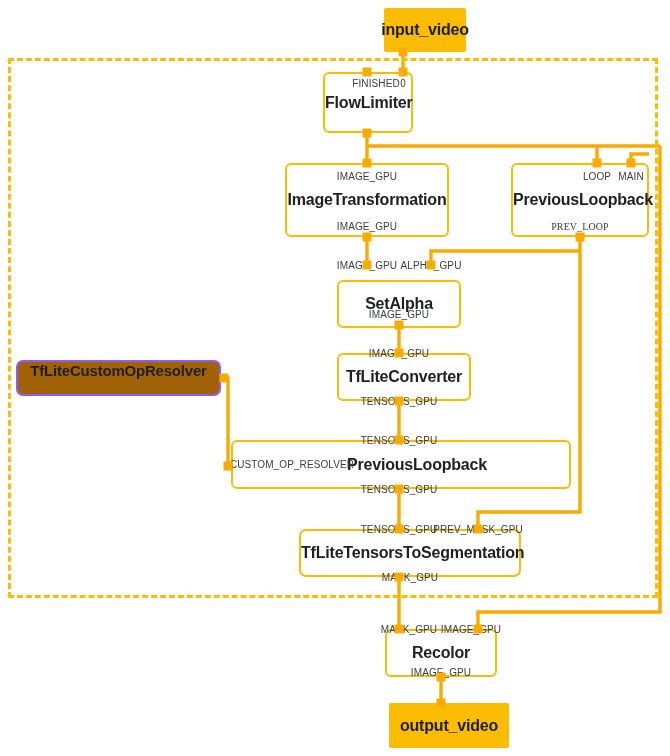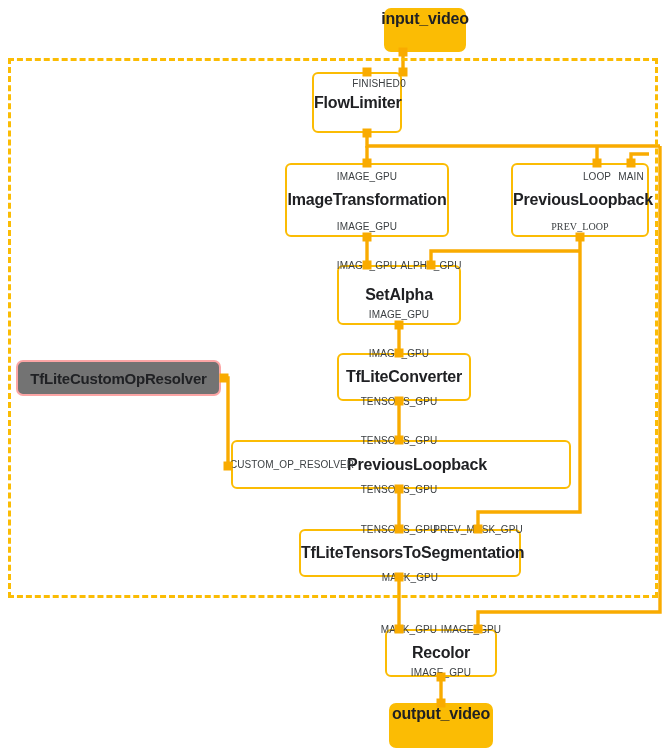--- a/index.html
+++ b/index.html
@@ -61,42 +61,41 @@
     background: #F9AB00;
     z-index: 6;
     transform: translate(-50%, -50%);
   }
   
   .stream {
     position: absolute;
     box-sizing: border-box;
     background: #FBBC04;
     border: 2px solid #FBBC04;
-    border-radius: 7px;
+    border-radius: 2px;
     z-index: 3;
     display: flex;
-    align-items: flex-start;
+    align-items: center;
     justify-content: center;
   }
   .stream span {
     font-size: 16px;
     font-weight: bold;
     color: #202124;
     letter-spacing: -0.2px;
   }
   
   .resolver {
     position: absolute;
     box-sizing: border-box;
-    background: #737373;
-    border: 2px solid #fca5a5;
+    background: #a16207;
+    border: 2px solid #8b5cf6;
     border-radius: 7px;
     z-index: 3;
     display: flex;
-    align-items: center;
     justify-content: center;
   }
   .resolver span {
     font-size: 15px;
     font-weight: bold;
     color: #202124;
     letter-spacing: -0.2px;
   }
   
   .subgraph {
@@ -143,29 +142,29 @@
       <path d="M399,577 L399,629"></path>
 
       <path d="M441,677 L441,703"></path>
     </g>
   </svg>
 
   <div class="stream" style="left:384px; top:8px; width:82px; height:44px;">
     <span>input_video</span>
   </div>
 
-  <div class="stream" style="left:389px; top:703px; width:104px; height:45px;">
+  <div class="stream" style="left:389px; top:703px; width:120px; height:45px;">
     <span>output_video</span>
   </div>
 
   <div class="resolver" style="left:16px; top:360px; width:205px; height:36px;">
     <span>TfLiteCustomOpResolver</span>
   </div>
 
-  <div class="node" style="left:312px; top:72px; width:90px; height:61px;">
+  <div class="node" style="left:323px; top:72px; width:90px; height:61px;">
     <div class="title">FlowLimiter</div>
   </div>
   <div class="plabel" style="left:376px; top:78px;">FINISHED</div>
   <div class="plabel" style="left:403px; top:78px;">0</div>
   <div class="port" style="left:367px; top:72px;"></div>
   <div class="port" style="left:403px; top:72px;"></div>
   <div class="port" style="left:367px; top:133px;"></div>
   <div class="port" style="left:403px; top:52px;"></div>
 
   <div class="node" style="left:285px; top:163px; width:164px; height:74px;">
@@ -179,21 +178,21 @@
   <div class="node" style="left:511px; top:163px; width:138px; height:74px;">
     <div class="title">PreviousLoopback</div>
   </div>
   <div class="plabel" style="left:597px; top:171px;">LOOP</div>
   <div class="plabel" style="left:631px; top:171px;">MAIN</div>
   <div class="plabel" style="left:580px; top:221px;font-family:Liberation Serif, serif;">PREV_LOOP</div>
   <div class="port" style="left:597px; top:163px;"></div>
   <div class="port" style="left:631px; top:163px;"></div>
   <div class="port" style="left:580px; top:237px;"></div>
 
-  <div class="node" style="left:337px; top:265px; width:124px; height:60px;">
+  <div class="node" style="left:337px; top:280px; width:124px; height:48px;">
     <div class="title">SetAlpha</div>
   </div>
   <div class="plabel" style="left:367px; top:260px;">IMAGE_GPU</div>
   <div class="plabel" style="left:431px; top:260px;">ALPHA_GPU</div>
   <div class="plabel" style="left:399px; top:309px;">IMAGE_GPU</div>
   <div class="port" style="left:367px; top:265px;"></div>
   <div class="port" style="left:431px; top:265px;"></div>
   <div class="port" style="left:399px; top:325px;"></div>
 
   <div class="node" style="left:337px; top:353px; width:134px; height:48px;">
@@ -208,21 +207,21 @@
     <div class="title" style="text-align:left; padding-left:114px;">PreviousLoopback</div>
   </div>
   <div class="plabel" style="left:292px; top:459px;">CUSTOM_OP_RESOLVER</div>
   <div class="plabel" style="left:399px; top:435px;">TENSORS_GPU</div>
   <div class="plabel" style="left:399px; top:484px;">TENSORS_GPU</div>
   <div class="port" style="left:399px; top:440px;"></div>
   <div class="port" style="left:228px; top:466px;"></div>
   <div class="port" style="left:399px; top:489px;"></div>
   <div class="port" style="left:224px; top:378px;"></div>
 
-  <div class="node" style="left:299px; top:529px; width:222px; height:48px;">
+  <div class="node" style="left:299px; top:529px; width:222px; height:48px;border-radius:7px;">
     <div class="title">TfLiteTensorsToSegmentation</div>
   </div>
   <div class="plabel" style="left:399px; top:524px;">TENSORS_GPU</div>
   <div class="plabel" style="left:478px; top:524px;">PREV_MASK_GPU</div>
   <div class="plabel" style="left:410px; top:572px;">MASK_GPU</div>
   <div class="port" style="left:399px; top:529px;"></div>
   <div class="port" style="left:478px; top:529px;"></div>
   <div class="port" style="left:399px; top:577px;"></div>
 
   <div class="node" style="left:385px; top:629px; width:112px; height:48px;">

